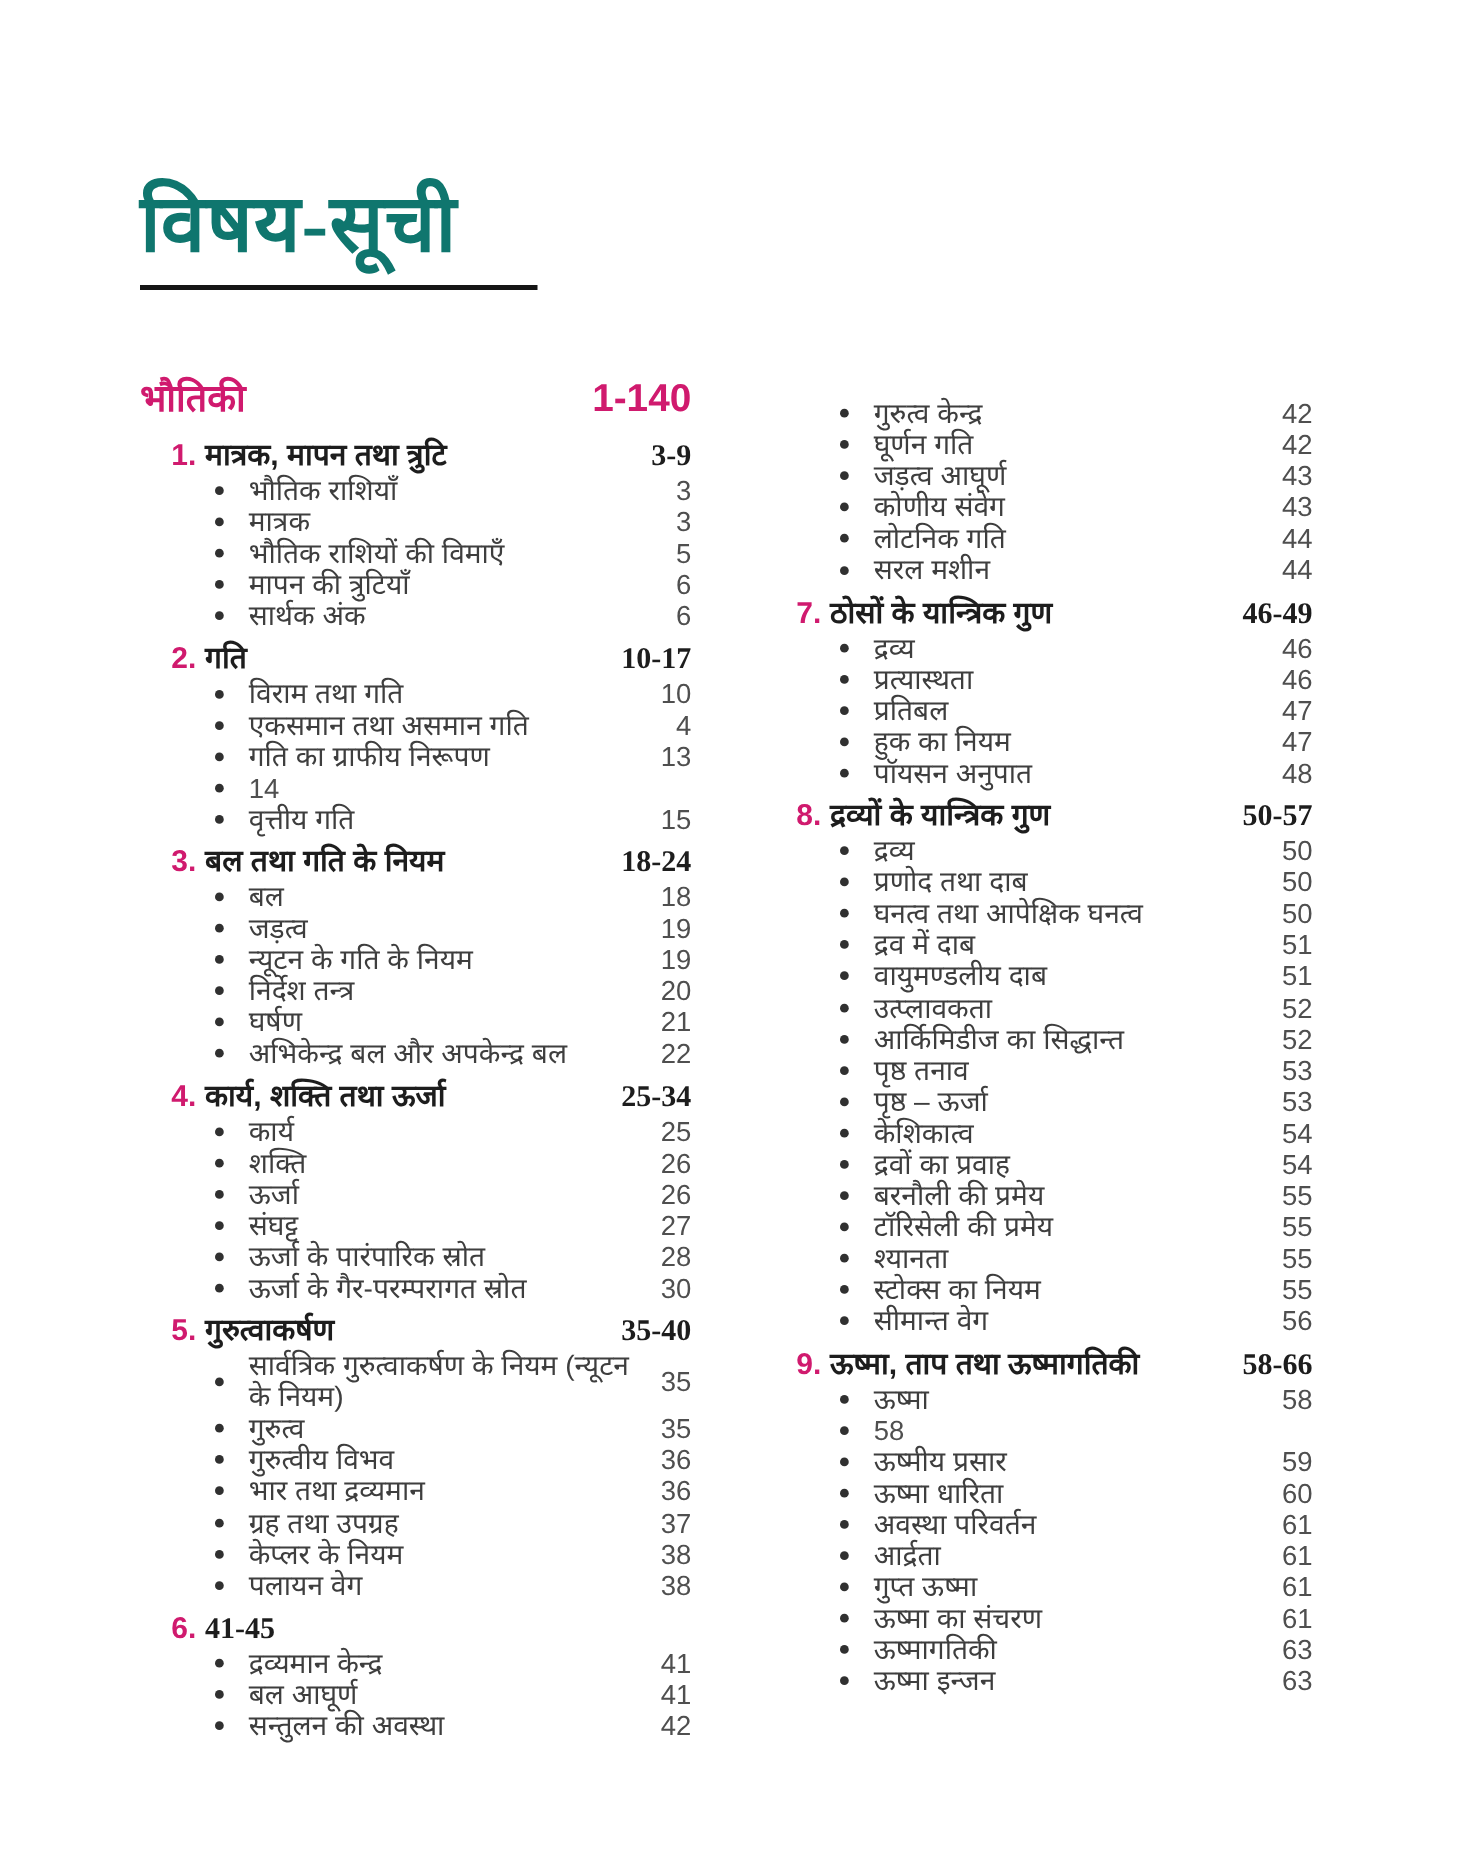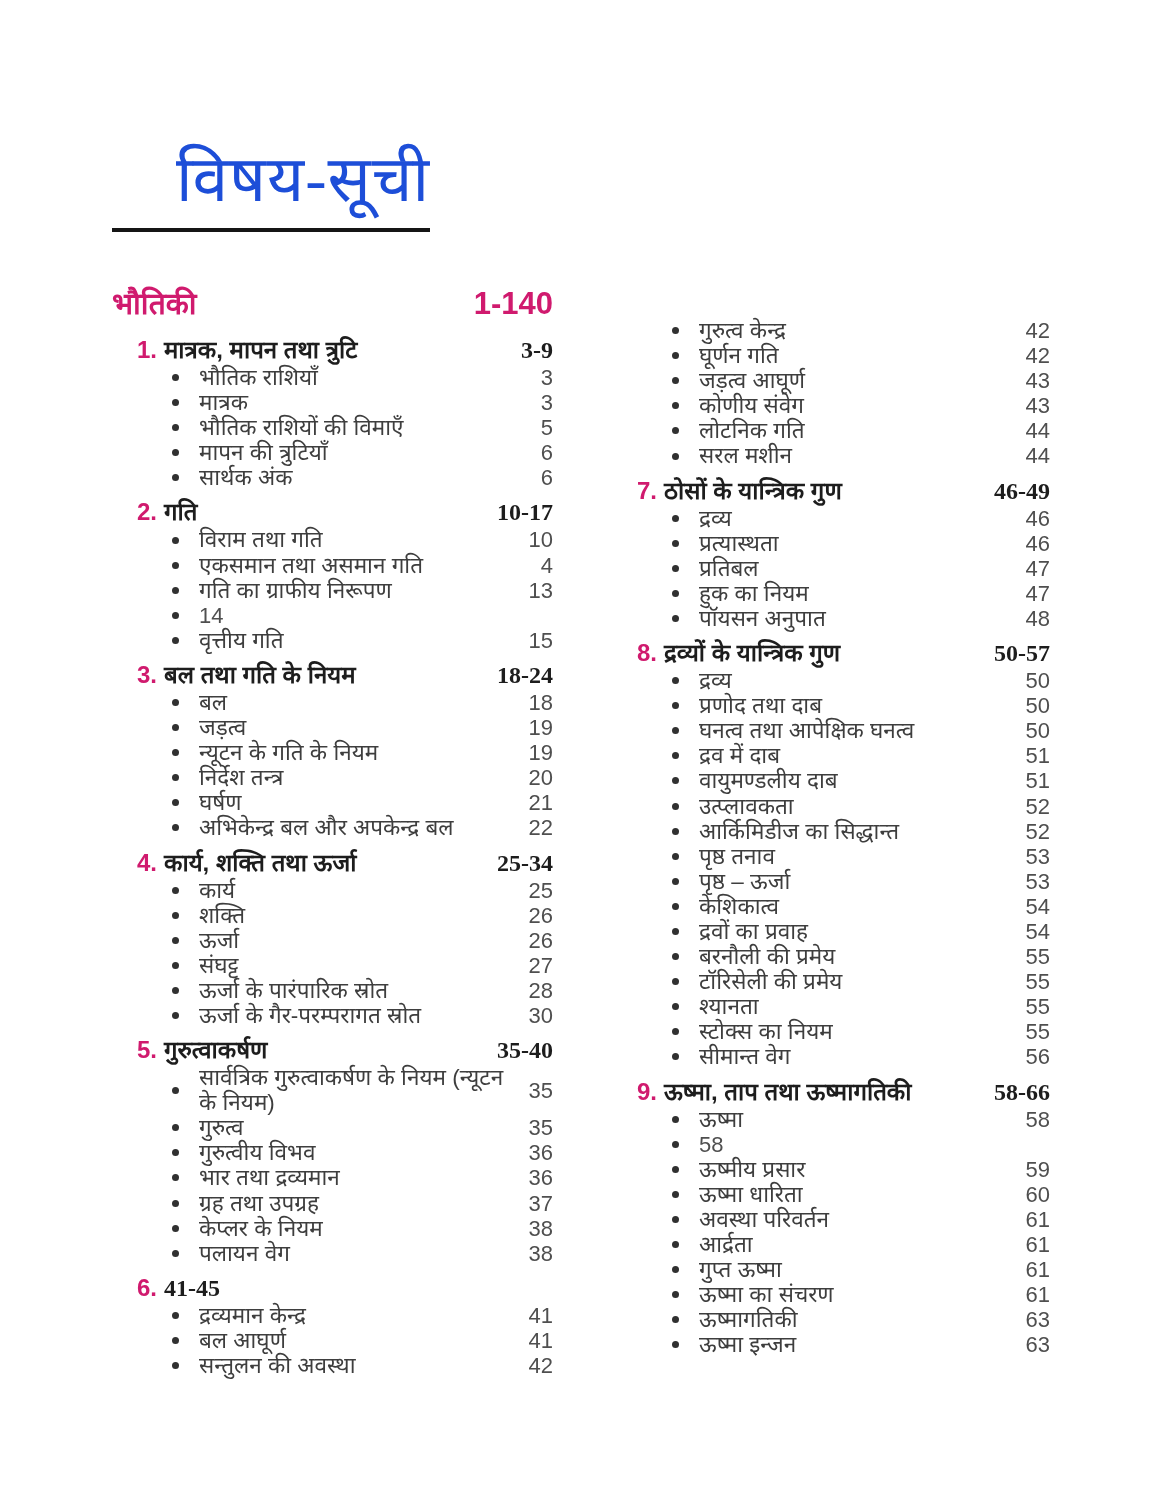--- a/index.html
+++ b/index.html
@@ -9,29 +9,28 @@
     font-family:"Liberation Sans","DejaVu Sans",sans-serif;
     color:#222;
     overflow:hidden;
   }
   :root{ --accent:#d01a6e; }
 
   
   .page-header{position:absolute;left:112px;top:142px;}
   .page-title{
     margin:0;font-family:"Liberation Serif","DejaVu Serif",serif;
-    font-size:64px;font-weight:400;color:#1d4ed8;line-height:1.18;
+    font-size:64px;font-weight:700;color:#0f766e;line-height:1.18;
     letter-spacing:1px;
-    text-align:right;
   }
   .title-rule{width:318px;height:4px;background:#151515;margin-top:10px;}
 
   
   .col{position:absolute;}
-  .col-left{left:112px;top:282px;width:441px;}
+  .col-left{left:112px;top:297px;width:441px;}
   .col-right{left:637px;top:318px;width:413px;}
 
   
   .section-row{display:flex;align-items:baseline;margin-bottom:12px;}
   .section-title{font-size:30px;font-weight:700;color:var(--accent);flex:1;}
   .section-pages{font-size:31px;font-weight:700;color:var(--accent);text-align:left;}
 
   
   .chapter-heading{
     display:flex;align-items:baseline;

